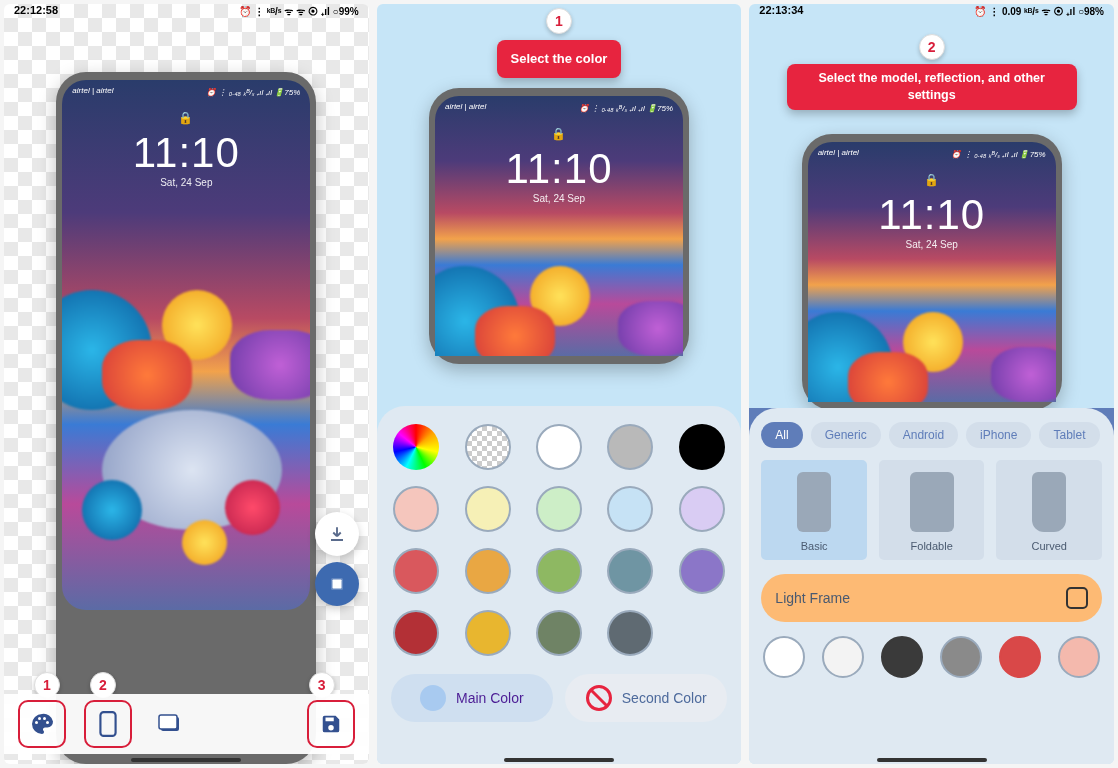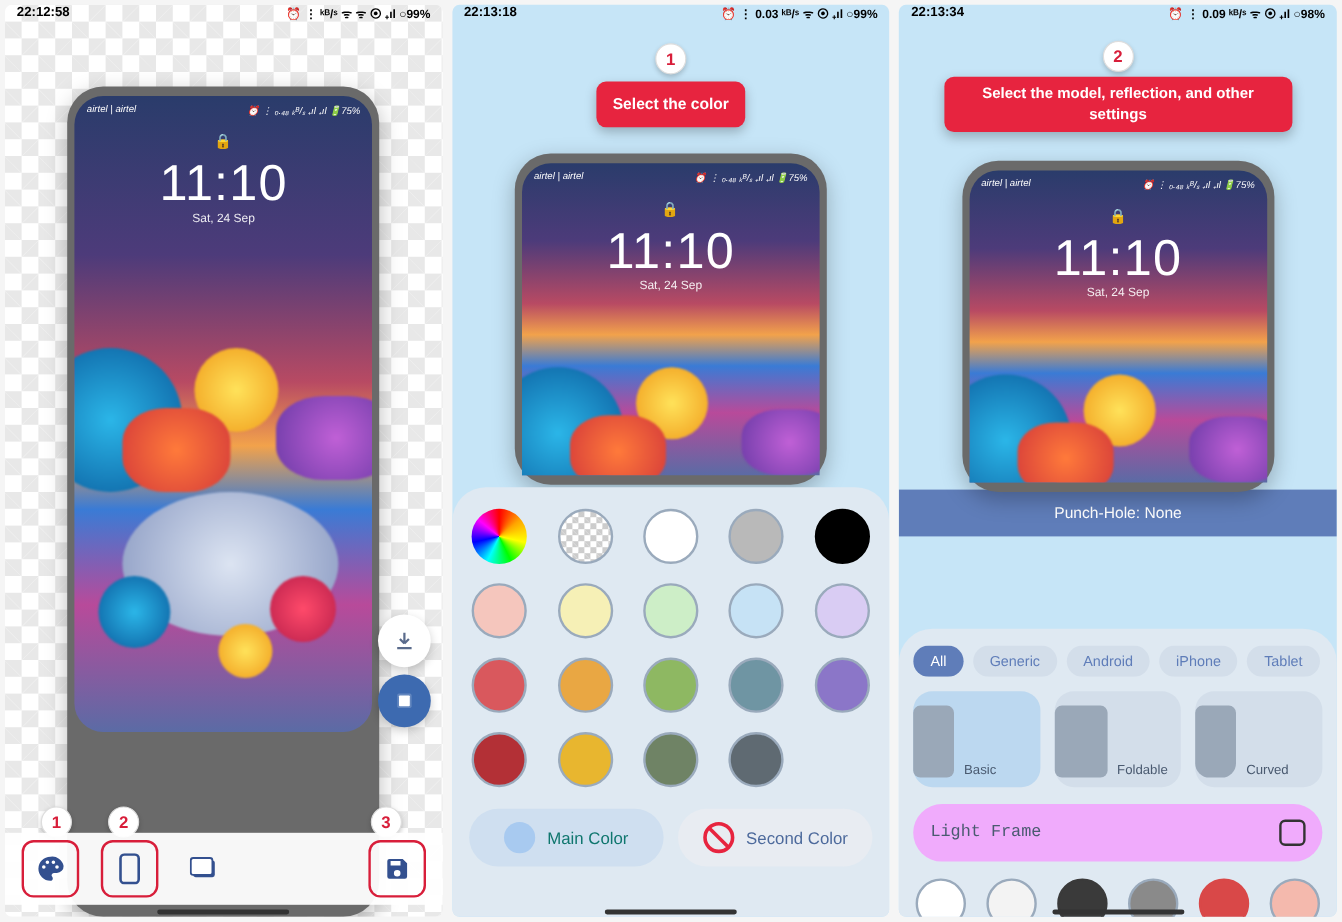--- a/index.html
+++ b/index.html
@@ -171,21 +171,21 @@
     background-position: 0 0,0 5px,5px -5px,-5px 0;
     background-color:#fff;
   }
   .pill-row { display:flex; gap: 12px; }
   .pill {
     flex:1; height: 48px; border-radius: 26px;
     display:flex;align-items:center;justify-content:center;
     gap: 10px;
     font-size: 14px; font-weight: 500;
   }
-  .pill-main { background:#cfdff0; color:#0f766e; }
+  .pill-main { background:#cfdff0; color:#4c1d95; }
   .pill-second { background:#e8ecf2; color:#4d6a9c; }
   .pill-dot { width: 26px; height:26px; border-radius:50%; }
   .no-sign {
     width:26px;height:26px;border:3px solid #e7243f;border-radius:50%;
     position:relative;
   }
   .no-sign::after {
     content:'';position:absolute;top:50%;left:50%;
     width:24px;height:3px;background:#e7243f;
     transform:translate(-50%,-50%) rotate(45deg);
@@ -204,40 +204,40 @@
   }
   .chips { display:flex; gap:8px; margin-bottom:12px; overflow:hidden; }
   .chip {
     padding: 6px 14px; border-radius: 16px;
     font-size: 12px; font-weight:500;
     background:#d3deea; color:#5f7db9;
   }
   .chip.active { background:#5f7db9; color:#fff; }
   .models { display:flex; gap:12px; margin-bottom:14px; }
   .model {
-    flex:1; background:#d3deea; border-radius:16px;
-    display:flex;flex-direction:row;align-items:flex-end;
+    flex:1; background:#d3deea; border-radius:5px;
+    display:flex;flex-direction:column;align-items:center;
     padding: 12px 0 8px; gap:8px;
   }
   .model.active { background:#bcd8f0; }
   .model-shape {
     width:34px;height:60px;background:#9aa8b8;border-radius:6px;
   }
   .model-shape.fold { width:44px; }
   .model-shape.curved { border-radius:6px 6px 12px 12px; }
   .model-label { font-size:11px;color:#4a5a70; }
 
   .toggle-row { display:flex; gap:12px; margin-bottom:14px; }
   .toggle {
     flex:1;height:48px;border-radius:26px;
     display:flex;align-items:center;justify-content:space-between;
     padding:0 14px;font-size:14px;font-weight:500;
   }
   .toggle-on { background:#5f7db9;color:#fff; }
-  .toggle-off { background:#f0abfc;color:#4a5a70;font-family:Liberation Mono, monospace; }
+  .toggle-off { background:#fdba74;color:#4a5a70; }
   .check-box {
     width:22px;height:22px;border-radius:5px;
   }
   .check-on { background:#fff;color:#5f7db9;display:flex;align-items:center;justify-content:center;font-size:14px;font-weight:bold; }
   .check-off { border:2px solid #333; }
 
   .bottom-handle {
     position:absolute;bottom:2px;left:50%;transform:translateX(-50%);
     width:110px;height:4px;background:#333;border-radius:2px;
   }
@@ -319,28 +319,24 @@
       <svg width="22" height="22" viewBox="0 0 24 24" fill="currentColor">
             <path d="M17 3H5a2 2 0 00-2 2v14a2 2 0 002 2h14a2 2 0 002-2V7l-4-4zm-5 16a3 3 0 110-6 3 3 0 010 6zm3-10H6V5h9v4z"></path>
           </svg>
     </div>
       </div>
   </div>
   <div class="bottom-handle"></div>
 </div>
 
 <div class="panel panel-2">
-  <div class="status-bar">
-    <span>22:13:18</span>
-    <span class="status-right">⏰ ⋮ 0.03 ᵏᴮ/ˢ ᯤ ⦿ ₊ıl ○99%</span>
-  </div>
   <div style="text-align:center;position:relative;">
     <div class="num-badge" style="position:relative;display:inline-flex;margin:4px auto 6px;">1</div>
   </div>
-  <div class="callout" style="position:relative;margin:0 auto 22px;width:fit-content;">Select the color</div>
+  <div class="callout" style="position:relative;margin:0 auto 10px;width:fit-content;">Select the color</div>
 
   <div style="display:flex;justify-content:center;">
     <div class="phone phone-mid">
       <div class="phone-screen">
         <div class="phone-inner-status">
           <span>airtel | airtel</span>
           <span>⏰ ⋮ ₀.₄₈ ₖᴮ/ₛ ₊ıl ₊ıl 🔋75%</span>
         </div>
         <div class="lock-row">🔒</div>
         <div class="clock-big">11:10</div>
@@ -416,21 +412,21 @@
         <div class="blob" style="width:110px;height:110px;background:radial-gradient(circle,#2bb6e8,#0a5a9c);left:-25px;top:170px;"></div>
         <div class="blob" style="width:60px;height:60px;background:radial-gradient(circle,#ffe25a,#f09b1a);left:95px;top:170px;"></div>
         <div class="blob" style="width:80px;height:60px;background:radial-gradient(circle,#ff7a3a,#d43a3a);left:40px;top:210px;border-radius:40%;"></div>
         <div class="blob" style="width:80px;height:55px;background:radial-gradient(circle,#c060d6,#6a3aa6);right:-15px;top:205px;border-radius:40%;"></div>
       </div>
     </div>
   </div>
 
   <div class="punch-bar" style="margin-top:-2px;">Punch-Hole: None</div>
 
-  <div class="model-sheet" style="height:240px;">
+  <div class="model-sheet" style="height:356px;">
     <div class="chips">
       <div class="chip active">All</div>
       <div class="chip">Generic</div>
       <div class="chip">Android</div>
       <div class="chip">iPhone</div>
       <div class="chip">Tablet</div>
     </div>
     <div class="models">
       <div class="model active">
         <div class="model-shape"></div>

